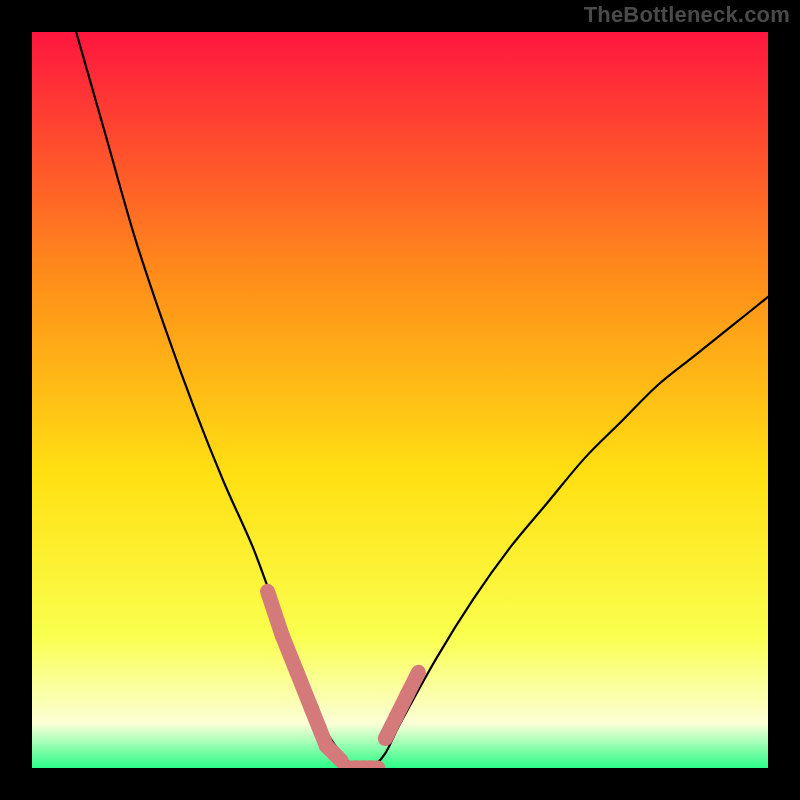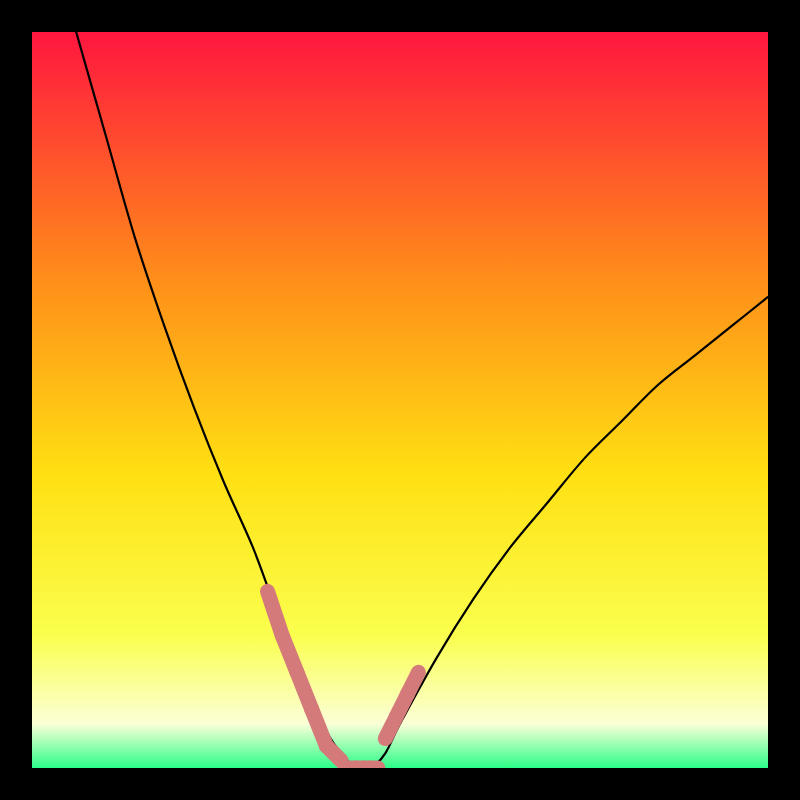--- a/index.html
+++ b/index.html
@@ -38,20 +38,21 @@
     display: block;
     width: 736px;
     height: 736px;
   }
 </style>
 </head>
 <body>
 
 <div class="frame">
 
+  <div class="attribution">TheBottleneck.com</div>
 
   <div class="plot-area">
     <svg id="chart-svg" viewBox="0 0 736 736">
       <defs>
         <linearGradient id="bg-grad" x1="0" y1="0" x2="0" y2="1">
           <stop id="g0" offset="0%" stop-color="#ff163f"></stop>
           <stop id="g1" offset="33%" stop-color="#ff8c1a"></stop>
           <stop id="g2" offset="60%" stop-color="#ffe012"></stop>
           <stop id="g3" offset="82%" stop-color="#faff4e"></stop>
           <stop id="g4" offset="94%" stop-color="#fbffd7"></stop>

